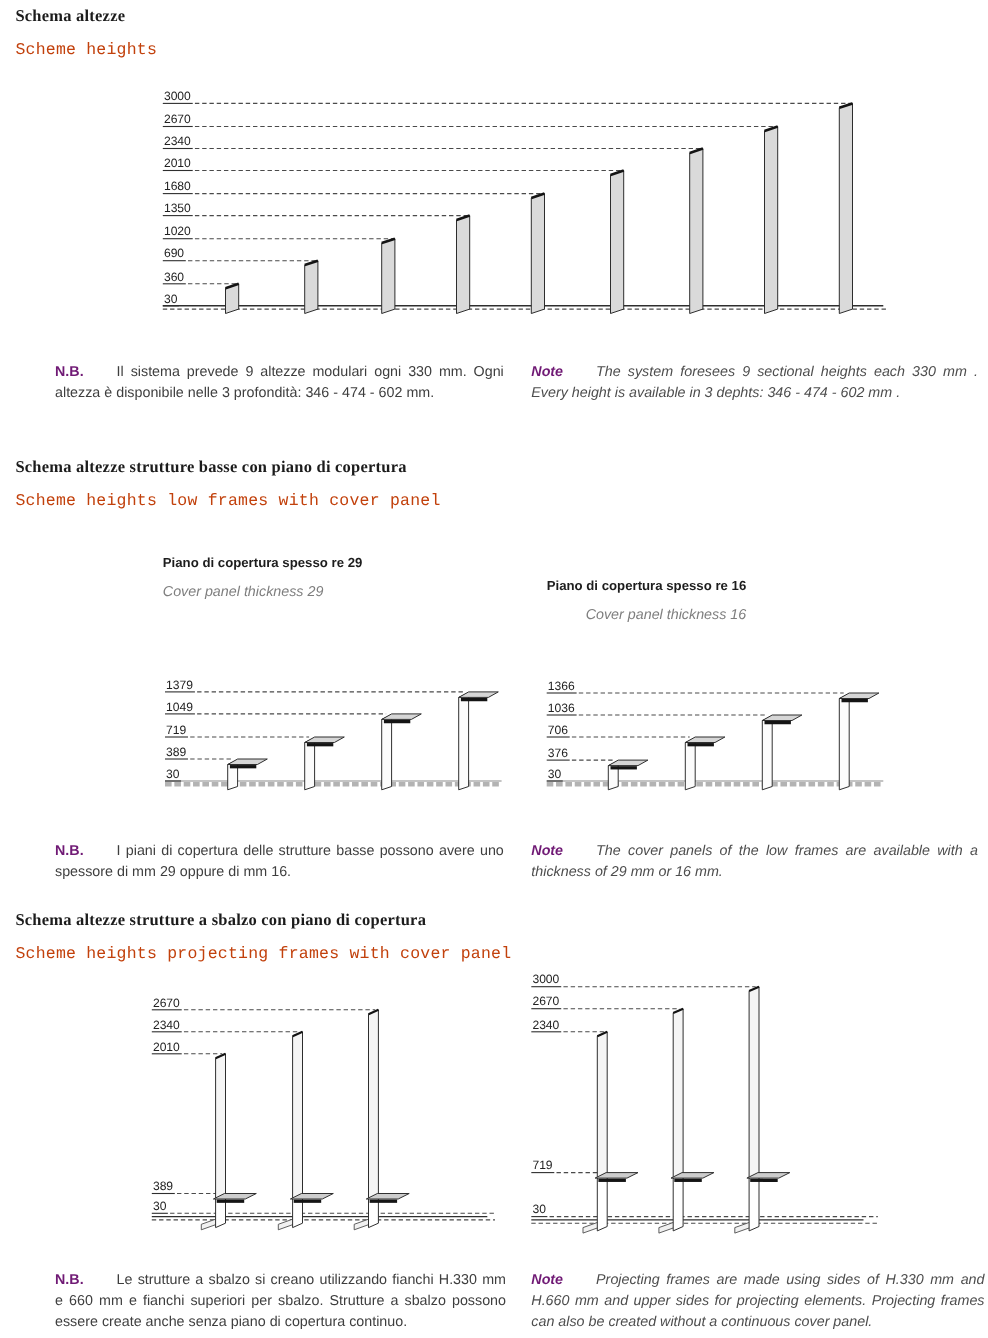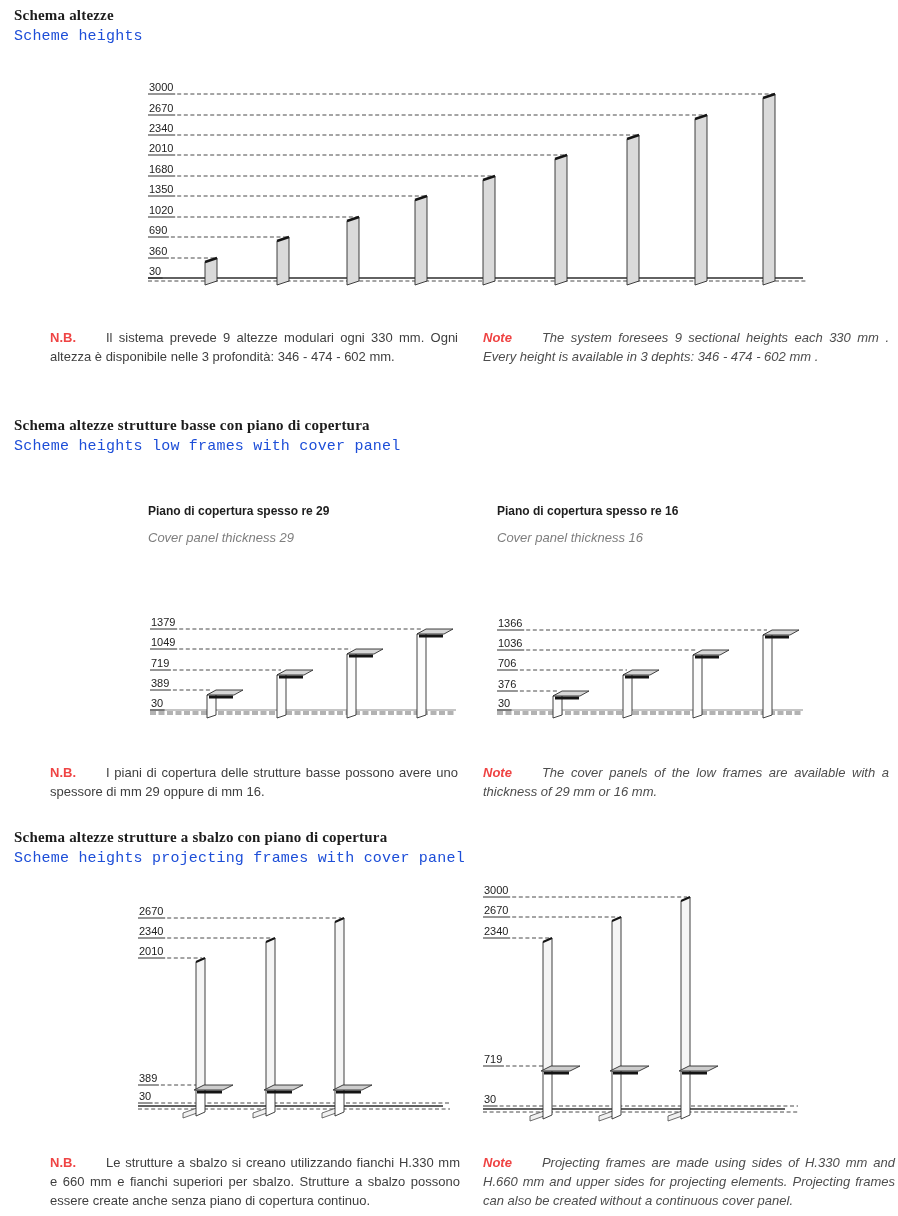--- a/index.html
+++ b/index.html
@@ -2,23 +2,23 @@
 <html><head>
 <meta charset="utf-8">
 <style>
   html,body{margin:0;padding:0;background:#ffffff;}
   .page{position:relative;width:898px;height:1216px;background:#ffffff;overflow:hidden;
         font-family:"Liberation Sans",sans-serif;}
   .abs{position:absolute;}
   .t-it{font-family:Liberation Serif, serif;font-size:15px;
         font-weight:700;color:#1c1c1c;letter-spacing:.2px;white-space:pre;}
   .t-en{font-family:"Liberation Mono","DejaVu Sans Mono",monospace;font-size:15px;
-        font-weight:400;color:#1d4ed8;letter-spacing:.2px;white-space:pre;margin-top:4px;}
+        font-weight:400;color:#c2410c;letter-spacing:.2px;white-space:pre;margin-top:13px;}
   .note{font-size:13px;line-height:19px;color:#3e3e3e;text-align:justify;margin:0;}
-  .note .lbl{font-weight:700;color:#ef4444;}
+  .note .lbl{font-weight:700;color:#701a75;}
   .note .gap{display:inline-block;width:30px;}
   .note-en{font-style:italic;color:#4d4d4d;}
   .ch-t{font-weight:700;font-size:12px;color:#1d1d1d;}
   .ch-s{font-style:italic;font-size:13px;color:#7e7e7e;margin-top:12px;}
   svg.diagram{overflow:visible;}
   svg.diagram text{font-family:"Liberation Sans",sans-serif;font-size:11px;fill:#222;}
 </style>
 </head>
 <body>
 
@@ -90,21 +90,21 @@
 
   <div class="abs" style="left:14px;top:417px;">
     <div class="t-it">Schema altezze strutture basse con piano di copertura</div>
     <div class="t-en">Scheme heights low frames with cover panel</div>
   </div>
 
   <div class="abs" style="left:148px;top:504px;">
     <div class="ch-t">Piano di copertura spesso re 29</div>
     <div class="ch-s">Cover panel thickness 29</div>
   </div>
-  <div class="abs" style="left:497px;top:504px;">
+  <div class="abs" style="left:497px;top:525px;text-align:right;">
     <div class="ch-t">Piano di copertura spesso re 16</div>
     <div class="ch-s">Cover panel thickness 16</div>
   </div>
 
   <svg class="diagram abs" style="left:150px;top:616px;width:312px;height:106px;" viewBox="0 0 312 106">
       <line x1="0" y1="94" x2="306" y2="94" stroke="#8a8a8a" stroke-width="1"></line>
       <line x1="0" y1="97" x2="306" y2="97" stroke="#b3b3b3" stroke-width="4" stroke-dasharray="6 2.5"></line>
       <line x1="0" y1="13" x2="27.2" y2="13" stroke="#2e2e2e" stroke-width="1"></line>
       <line x1="29.2" y1="13" x2="271" y2="13" stroke="#4a4a4a" stroke-width="1" stroke-dasharray="4 2.6"></line>
       <text x="1" y="10">1379</text>

